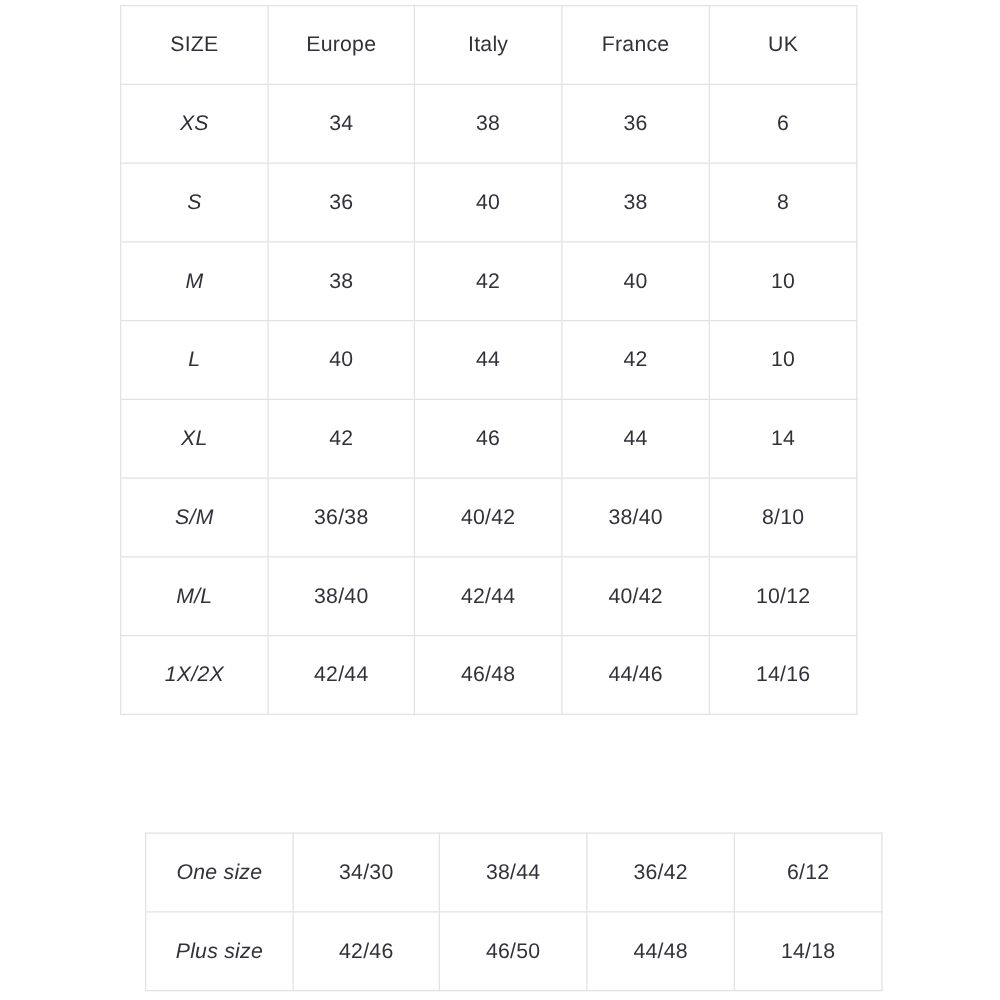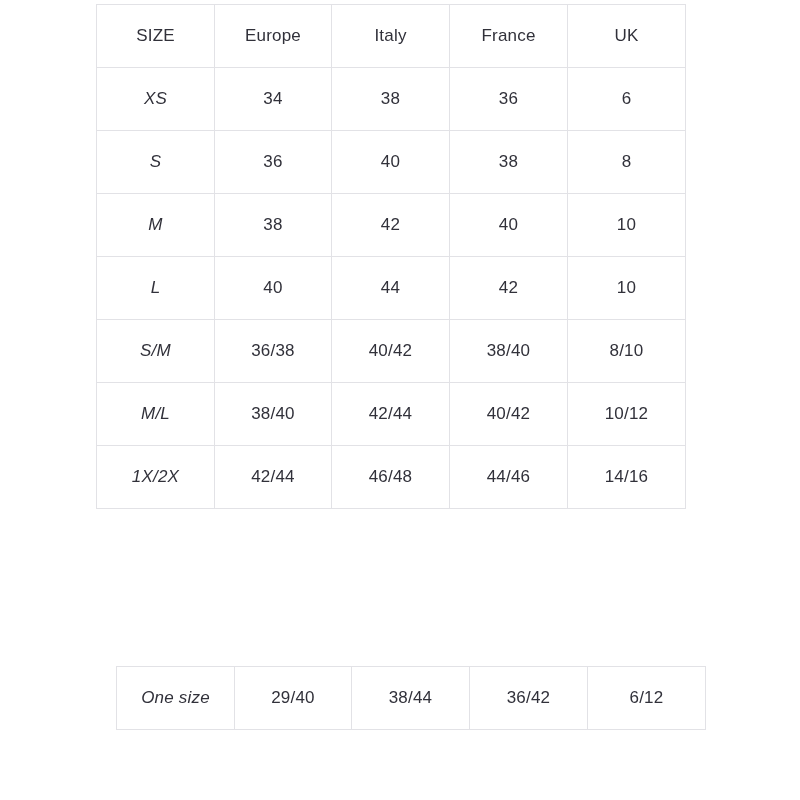--- a/index.html
+++ b/index.html
@@ -117,20 +117,27 @@
           <td class="val">10</td>
         </tr>
         <tr>
           <td class="rowlabel">L</td>
           <td class="val">40</td>
           <td class="val">44</td>
           <td class="val">42</td>
           <td class="val">10</td>
         </tr>
         <tr>
+          <td class="rowlabel">XL</td>
+          <td class="val">42</td>
+          <td class="val">46</td>
+          <td class="val">44</td>
+          <td class="val">14</td>
+        </tr>
+        <tr>
           <td class="rowlabel">S/M</td>
           <td class="val">36/38</td>
           <td class="val">40/42</td>
           <td class="val">38/40</td>
           <td class="val">8/10</td>
         </tr>
         <tr>
           <td class="rowlabel">M/L</td>
           <td class="val">38/40</td>
           <td class="val">42/44</td>
@@ -153,22 +160,29 @@
       <colgroup>
         <col class="c0">
           <col class="c1">
           <col class="c2">
           <col class="c3">
           <col class="c4">
       </colgroup>
       <tbody>
         <tr>
           <td class="rowlabel">One size</td>
-          <td class="val">29/40</td>
+          <td class="val">34/30</td>
           <td class="val">38/44</td>
           <td class="val">36/42</td>
           <td class="val">6/12</td>
+        </tr>
+        <tr>
+          <td class="rowlabel">Plus size</td>
+          <td class="val">42/46</td>
+          <td class="val">46/50</td>
+          <td class="val">44/48</td>
+          <td class="val">14/18</td>
         </tr>
       </tbody>
     </table>
   </div>
 
 </div>
 
 </body></html>

